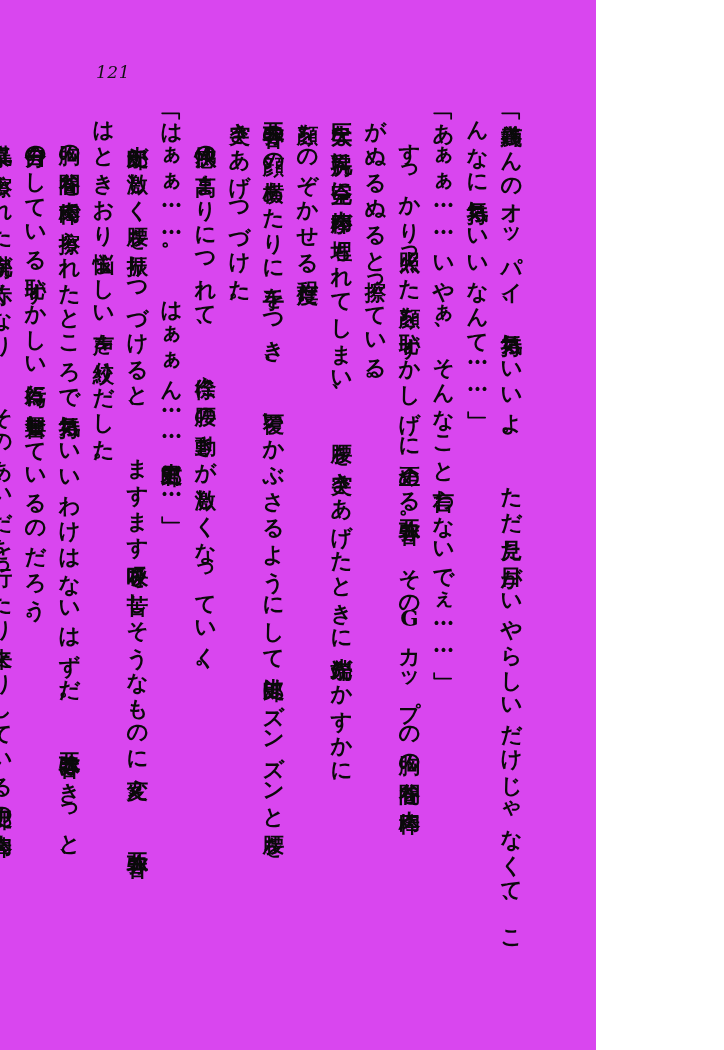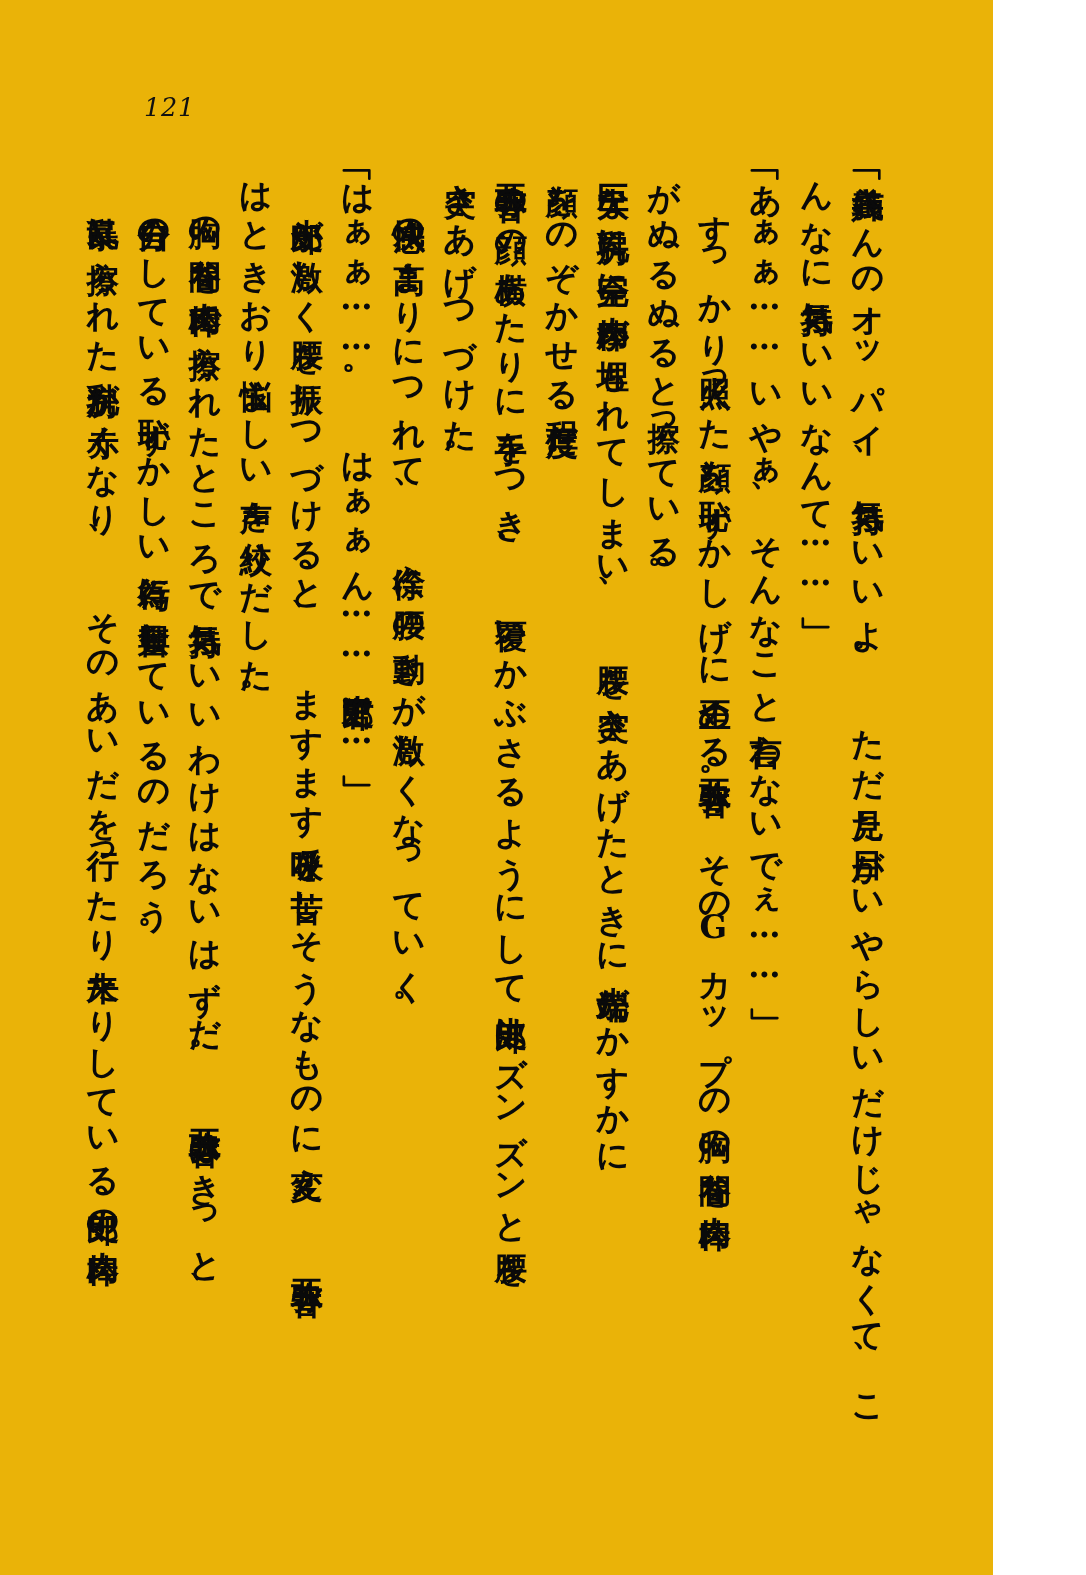--- a/index.html
+++ b/index.html
@@ -10,23 +10,23 @@
   body {
     width: 724px;
     height: 1050px;
     overflow: hidden;
     font-family: "DejaVu Serif", "Liberation Serif", serif;
     color: #000000;
   }
 
   #page {
     position: relative;
-    width: 662px;
+    width: 596px;
     height: 1050px;
-    background: #eab308;
+    background: #d946ef;
   }
 
   
   #page-number {
     position: absolute;
     top: 62px;
     left: 96px;
     font-family: "DejaVu Serif", "Liberation Serif", serif;
     font-style: italic;
     font-size: 17px;

